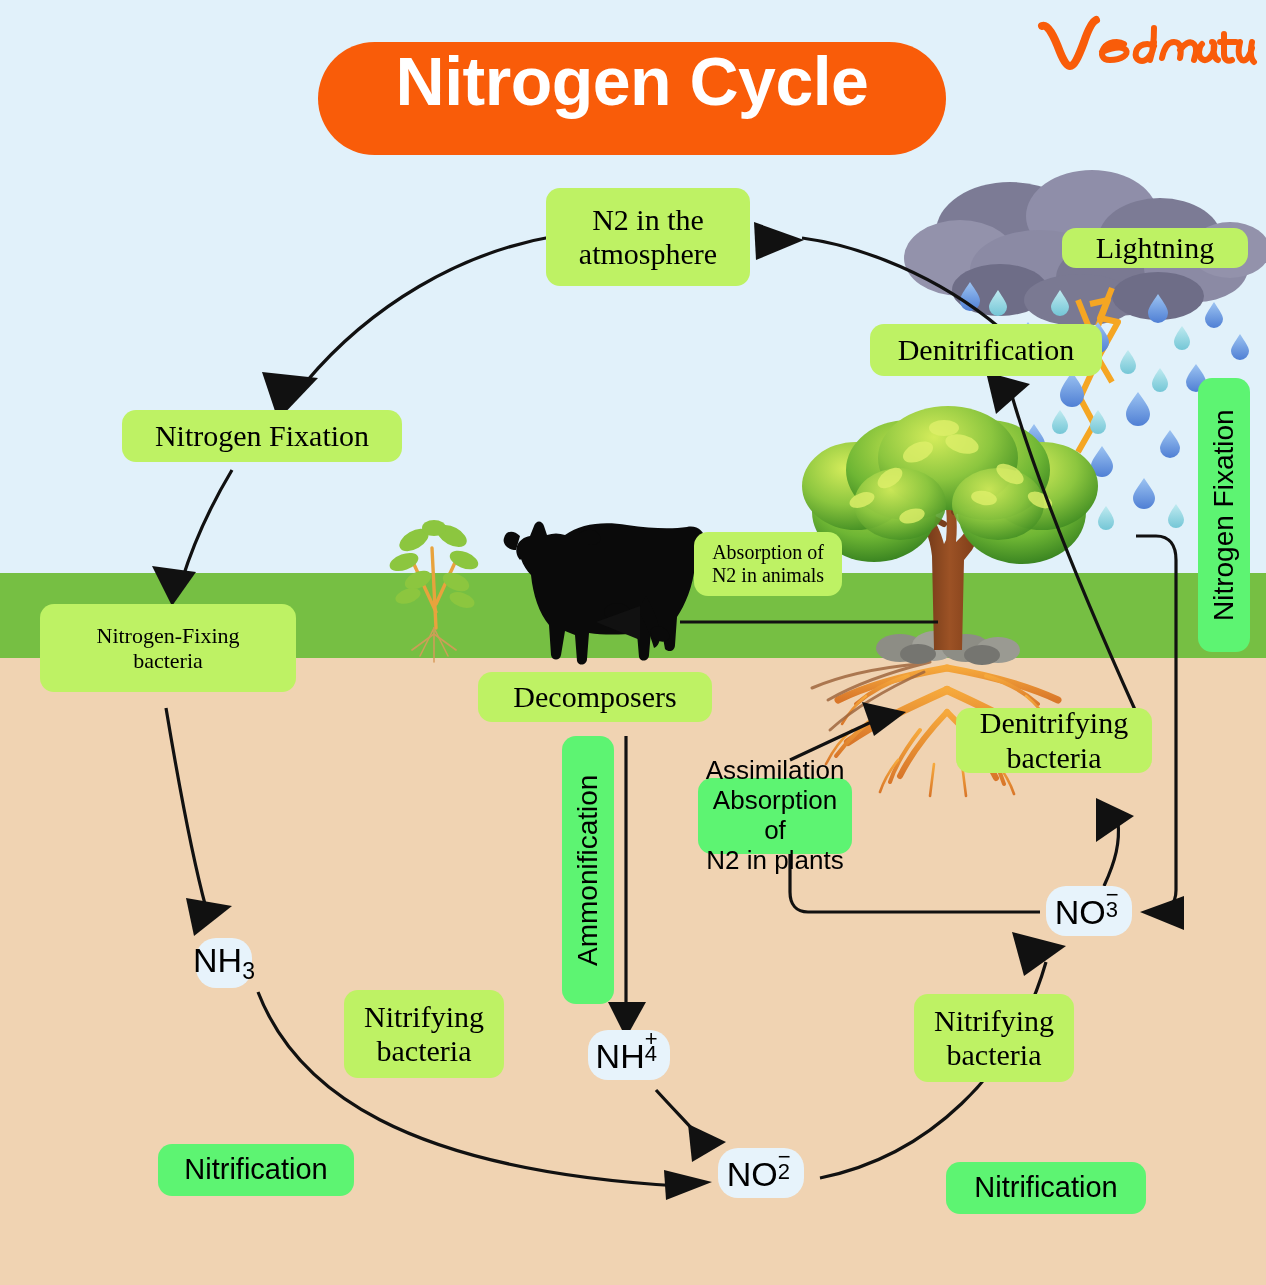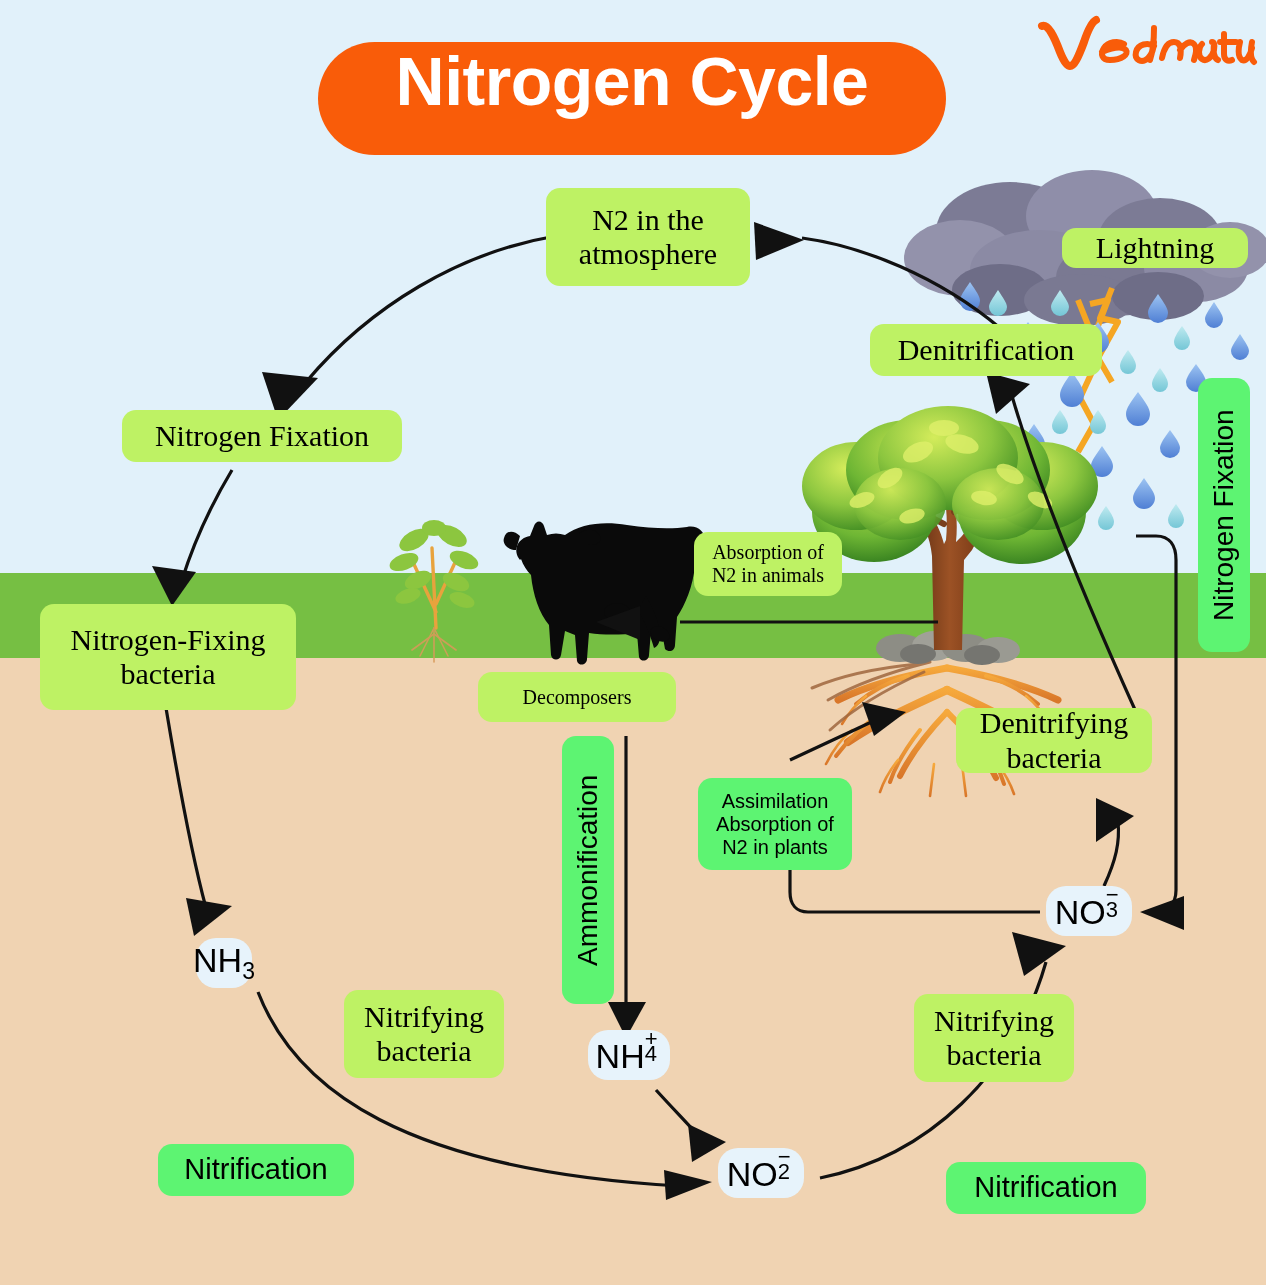--- a/index.html
+++ b/index.html
@@ -323,32 +323,32 @@
 
   <div class="chip yel" style="left:546px;top:188px;width:204px;height:98px;font-size:30px;white-space:pre-line;">N2 in the
 atmosphere</div>
 
   <div class="chip yel" style="left:1062px;top:228px;width:186px;height:40px;font-size:30px;">Lightning</div>
 
   <div class="chip yel" style="left:870px;top:324px;width:232px;height:52px;font-size:30px;">Denitrification</div>
 
   <div class="chip yel" style="left:122px;top:410px;width:280px;height:52px;font-size:30px;">Nitrogen Fixation</div>
 
-  <div class="chip yel" style="left:40px;top:604px;width:256px;height:106px;font-size:30px;white-space:pre-line;text-align:center;">Nitrogen-Fixing
+  <div class="chip yel" style="left:40px;top:604px;width:256px;height:88px;font-size:22px;white-space:pre-line;text-align:center;">Nitrogen-Fixing
 bacteria</div>
 
   <div class="chip yel" style="left:694px;top:532px;width:148px;height:64px;font-size:20px;white-space:pre-line;">Absorption of
 N2 in animals</div>
 
-  <div class="chip yel" style="left:478px;top:672px;width:198px;height:50px;font-size:20px;">Decomposers</div>
+  <div class="chip yel" style="left:478px;top:672px;width:234px;height:50px;font-size:30px;">Decomposers</div>
 
   <div class="chip yel" style="left:956px;top:708px;width:196px;height:65px;font-size:30px;white-space:pre-line;">Denitrifying
 bacteria</div>
 
-  <div class="chip grn" style="left:698px;top:778px;width:154px;height:92px;font-size:20px;white-space:pre-line;">Assimilation
+  <div class="chip grn" style="left:698px;top:778px;width:154px;height:76px;font-size:26px;white-space:pre-line;">Assimilation
 Absorption of
 N2 in plants</div>
 
   <div class="chip grn vert" style="left:1198px;top:378px;width:52px;height:274px;font-size:28px;">Nitrogen Fixation</div>
 
   <div class="chip grn vert" style="left:562px;top:736px;width:52px;height:268px;font-size:28px;">Ammonification</div>
 
   <div class="chip yel" style="left:344px;top:990px;width:160px;height:88px;font-size:30px;white-space:pre-line;">Nitrifying
 bacteria</div>
 

